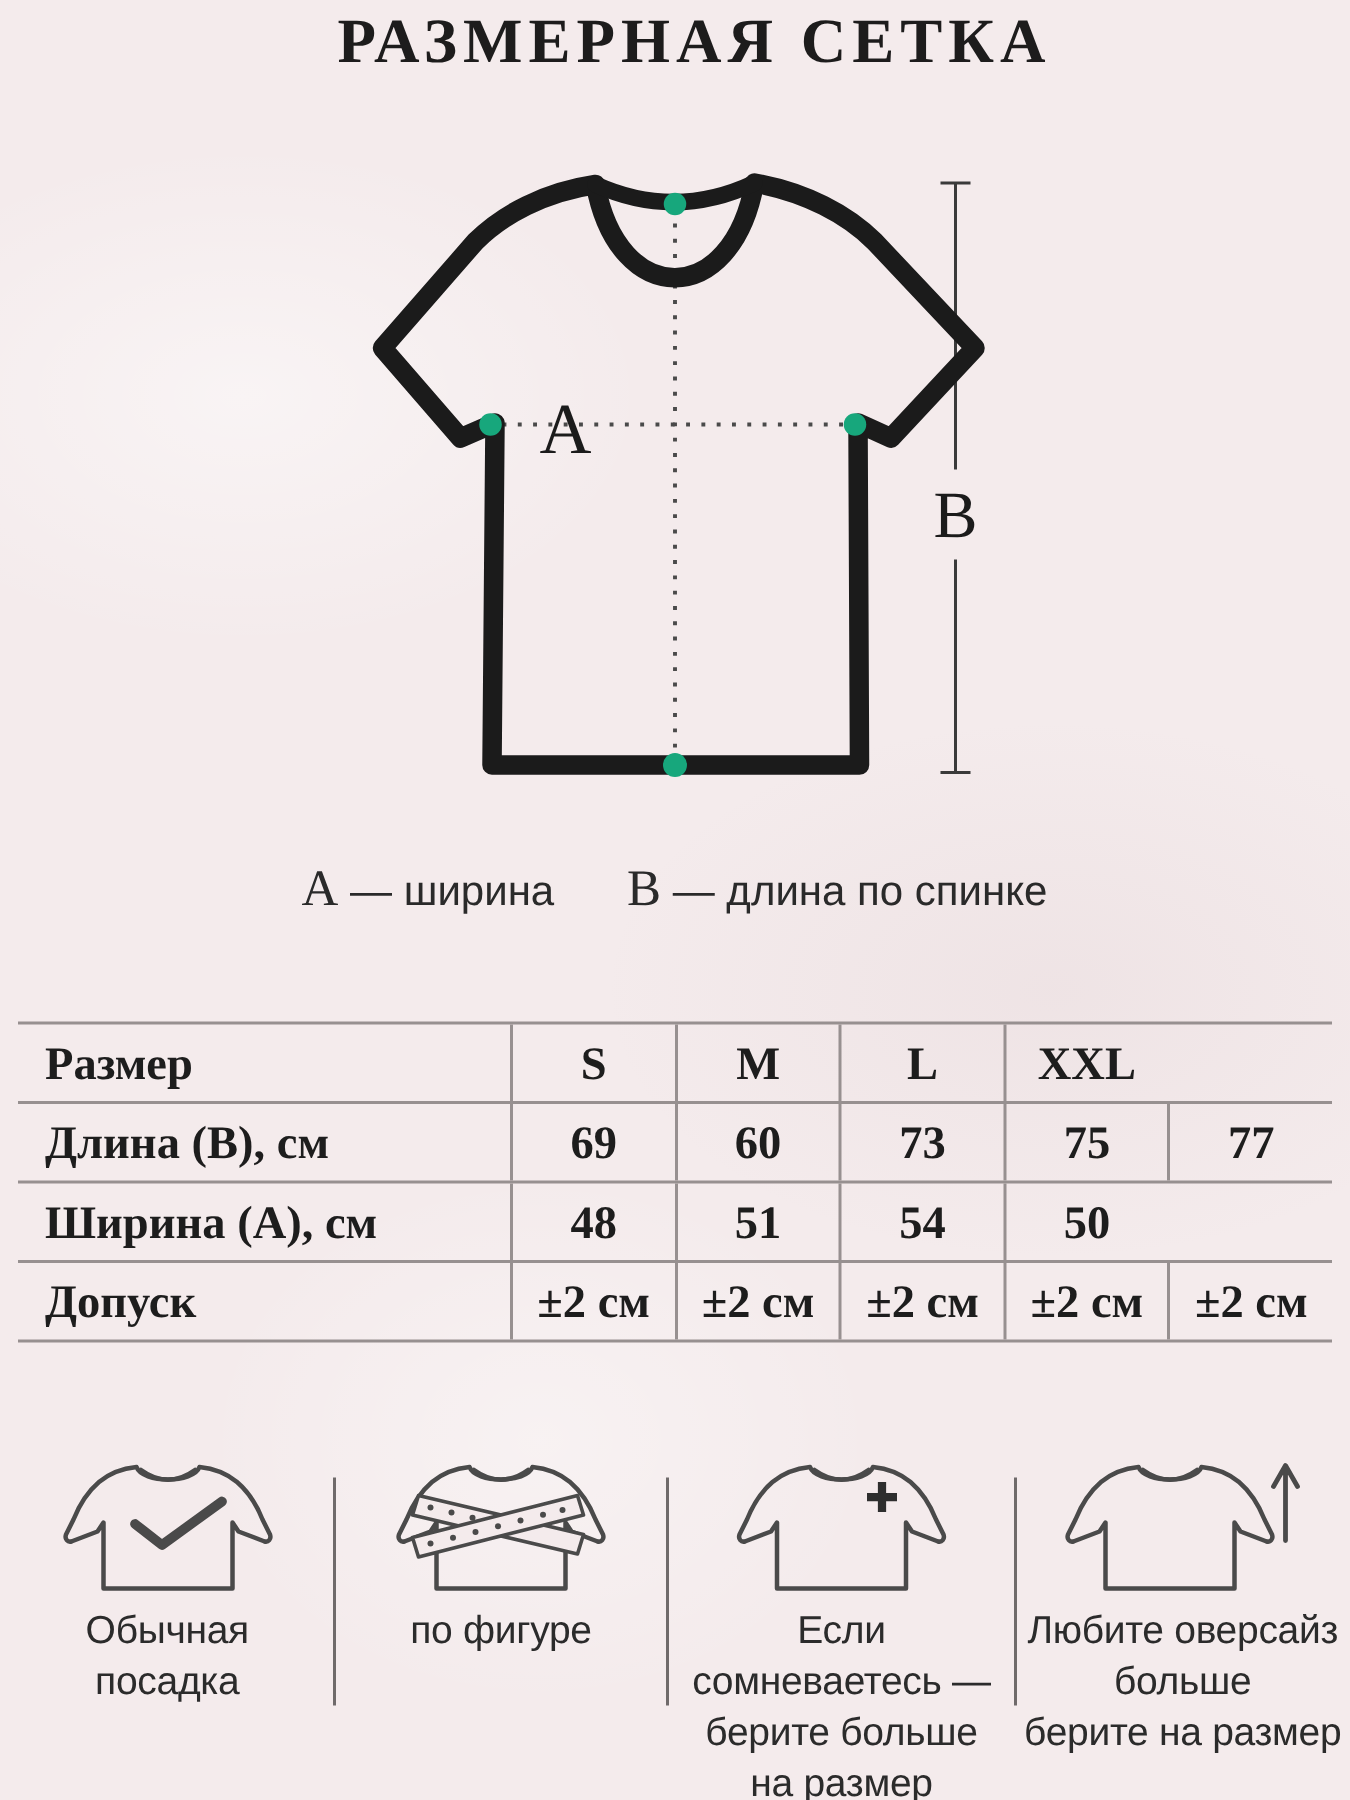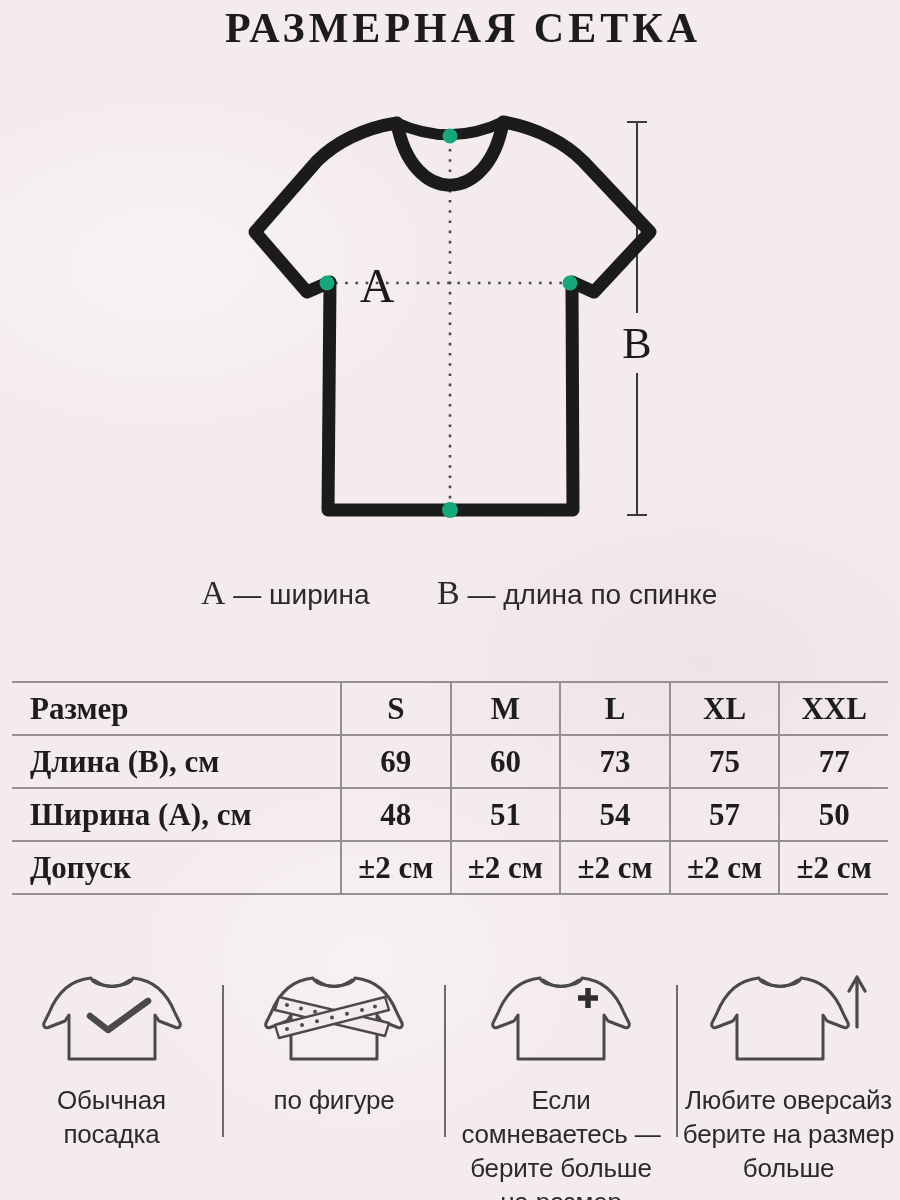--- a/index.html
+++ b/index.html
@@ -24,39 +24,39 @@
   .diagram { position:absolute; left:225px; top:95px; width:455px; height:450px; }
 
   .shirt { fill:none; stroke:#1b1b1b; stroke-width:13; stroke-linejoin:round; stroke-linecap:round; }
   .collar-top { fill:none; stroke:#1b1b1b; stroke-width:11; stroke-linecap:round; }
   .dotted { fill:none; stroke:#4a4a4a; stroke-width:2.6; stroke-dasharray:2.6 7.6; }
   .bline { stroke:#3a3a3a; stroke-width:2; }
   .measure-letter { font-family:"Liberation Serif", serif; fill:#1b1b1b; }
 
   .legend { position:absolute; top:573px; color:#2a2a2a; font-size:28px; line-height:39px; }
   .legend-a { left:201px; }
-  .legend-b { left:437px; }
+  .legend-b { left:418px; }
   .legend .letter { font-family:"Liberation Serif", serif; font-size:34px; }
   .legend .indent { padding-left:47px; }
 
   .size-table { position:absolute; left:12px; top:681px; width:876px; border-bottom:2px solid #979090; }
   .tr {
     display:grid; grid-template-columns:328px repeat(5, 1fr);
     height:53px; border-top:2px solid #979090;
   }
   .td {
     font-family:"Liberation Serif", serif; font-size:31px; font-weight:600; color:#1d1d1d;
     display:flex; align-items:center; justify-content:center; height:100%;text-align:center;
   }
   .td.label { justify-content:flex-start; padding-left:18px; font-weight:600; }
   .td.v { border-left:2px solid #979090; }
 
   .tips { position:absolute; left:0; top:963px; width:900px; display:grid; grid-template-columns:223px 222px 232px 223px; }
   .tip { display:flex; flex-direction:column; align-items:center; }
-  .tip .caption { margin-top:18px; text-align:center; font-size:26px; line-height:34px; color:#2b2b2b; letter-spacing:-0.2px; }
+  .tip .caption { margin-top:4px; text-align:center; font-size:26px; line-height:34px; color:#2b2b2b; letter-spacing:-0.2px; }
   .tip .caption span { display:block; }
   .tip-divider { position:absolute; top:985px; width:2px; height:152px; background:#6f6a6a; }
   .tip-icon { stroke:#4a4a4a; stroke-width:3; fill:none; stroke-linejoin:round; stroke-linecap:round; }
   .band { fill:#f4ebec; stroke:#4a4a4a; stroke-width:2.4; }
 </style>
 </head>
 <body>
 
 <div class="page">
 
@@ -96,37 +96,35 @@
   <div class="legend legend-b">
     <div><span class="letter">В</span> <span>— длина по спинке</span></div>
   </div>
 
   <div class="size-table">
     <div class="tr">
       <div class="td label">Размер</div>
       <div class="td v">S</div>
       <div class="td v">M</div>
       <div class="td v">L</div>
-      <div class="td v">XL</div>
       <div class="td v">XXL</div>
     </div>
     <div class="tr">
       <div class="td label">Длина (В), см</div>
       <div class="td v">69</div>
       <div class="td v">60</div>
       <div class="td v">73</div>
       <div class="td v">75</div>
       <div class="td v">77</div>
     </div>
     <div class="tr">
       <div class="td label">Ширина (А), см</div>
       <div class="td v">48</div>
       <div class="td v">51</div>
       <div class="td v">54</div>
-      <div class="td v">57</div>
       <div class="td v">50</div>
     </div>
     <div class="tr">
       <div class="td label">Допуск</div>
       <div class="td v">±2 см</div>
       <div class="td v">±2 см</div>
       <div class="td v">±2 см</div>
       <div class="td v">±2 см</div>
       <div class="td v">±2 см</div>
     </div>
@@ -188,22 +186,22 @@
     <div class="tip">
       <svg class="tip-icon" width="160" height="102" viewBox="0 0 160 102">
         <g transform="translate(-4,0)">
           <path d="M54,15 C44,16 35,20 29,25 C22,31 16,40 12,50 L7,60 C6,63 8,65.5 11,64.5 L28,58 L32,52 L32,96 L118,96 L118,52 L122,58 L139,64.5 C142,65.5 144,63 143,60 L138,50 C134,40 128,31 121,25 C115,20 106,16 96,15 C92,26 58,26 54,15 Z"></path>
           <path d="M57,17 Q75,30 93,17"></path>
         </g>
         <path d="M148,64 V16 M140,28 L148,14 L156,28" stroke-width="3.2"></path>
       </svg>
       <div class="caption">
         <span>Любите оверсайз</span>
+        <span>больше</span>
         <span>берите на размер</span>
-        <span>больше</span>
       </div>
     </div>
   </div>
 
   <div class="tip-divider" style="left:222px;"></div>
   <div class="tip-divider" style="left:444px;"></div>
   <div class="tip-divider" style="left:676px;"></div>
 
 </div>
 

